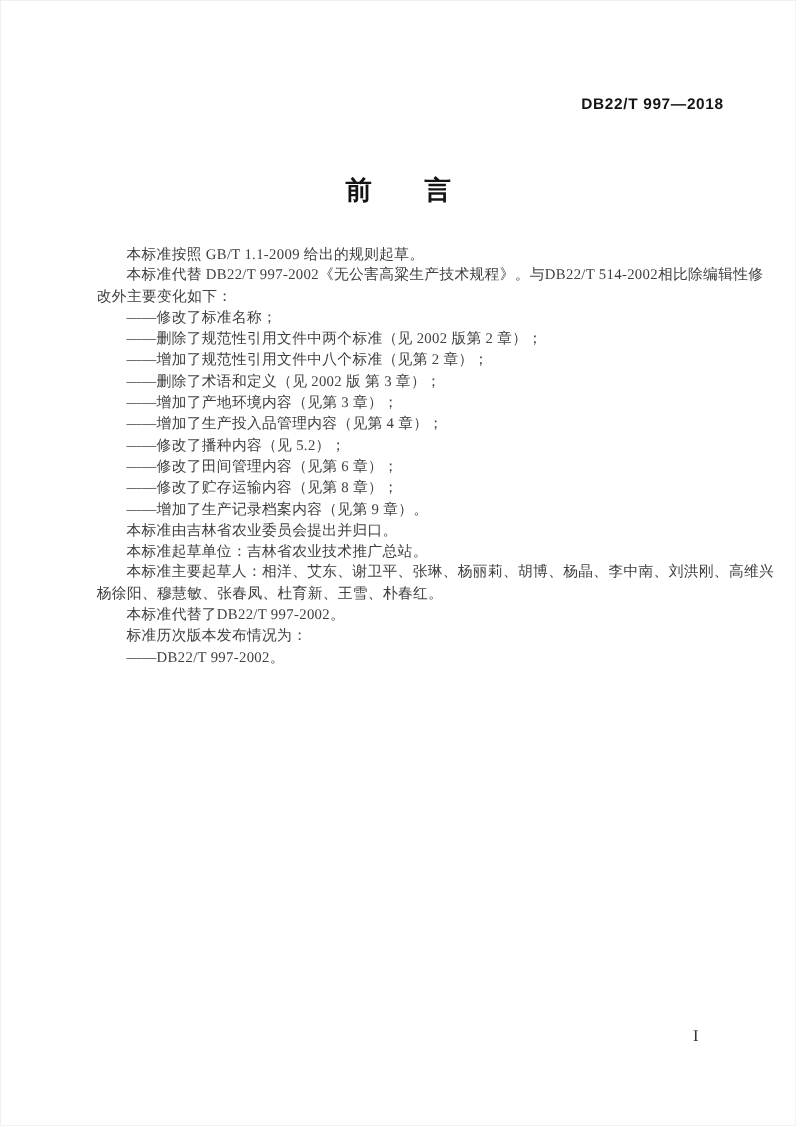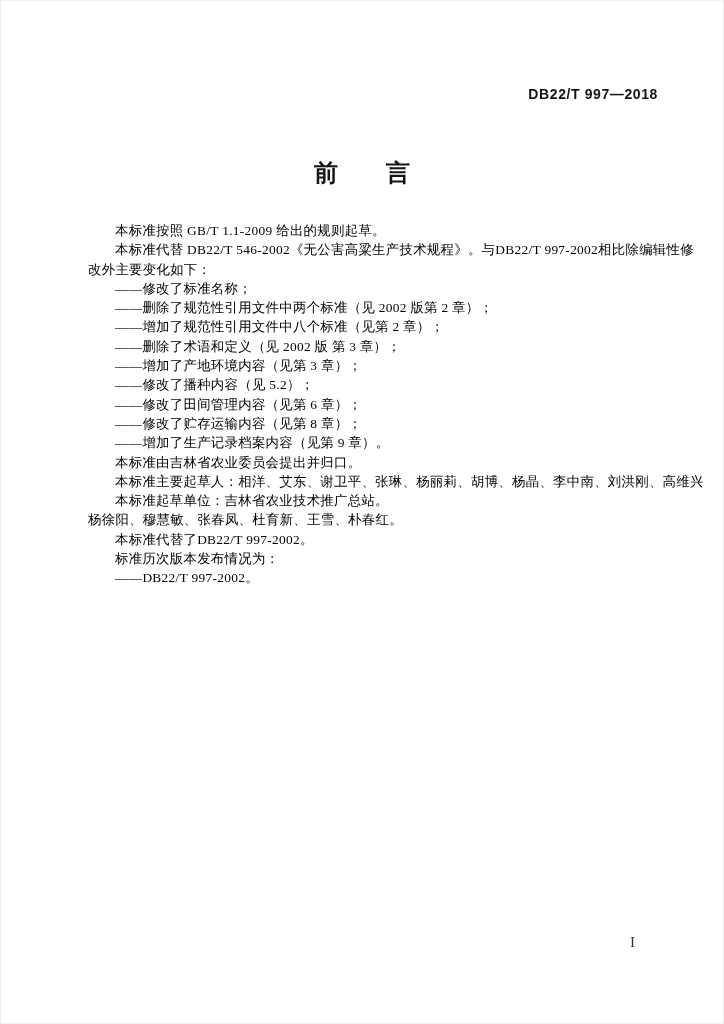--- a/index.html
+++ b/index.html
@@ -40,21 +40,21 @@
     color: #141414;
   }
 
   .doc-body {
     position: absolute;
     top: 221px;
     left: 88px;
     right: 30px;
     font-size: 13.4px;
     line-height: 19.3px;
-    color: #000000;
+    color: #404040;
   }
 
   .doc-body .line {
     white-space: nowrap;
     letter-spacing: 0.3px;
   }
 
   .doc-body .line.indent {
     text-indent: 27px;
   }
@@ -72,34 +72,35 @@
 <body>
 
 <div class="page">
 
   <div class="doc-header">DB22/T 997—2018</div>
 
   <div class="doc-title">前　　言</div>
 
   <div class="doc-body" id="body-lines">
       <div class="line indent">本标准按照 GB/T 1.1-2009 给出的规则起草。</div>
-      <div class="line indent">本标准代替 DB22/T 546-2002《无公害高粱生产技术规程》。与DB22/T 997-2002相比除编辑性修</div>
+      <div class="line indent">本标准代替 DB22/T 997-2002《无公害高粱生产技术规程》。与DB22/T 514-2002相比除编辑性修</div>
       <div class="line">改外主要变化如下：</div>
       <div class="line indent">——修改了标准名称；</div>
       <div class="line indent">——删除了规范性引用文件中两个标准（见 2002 版第 2 章）；</div>
       <div class="line indent">——增加了规范性引用文件中八个标准（见第 2 章）；</div>
       <div class="line indent">——删除了术语和定义（见 2002 版 第 3 章）；</div>
       <div class="line indent">——增加了产地环境内容（见第 3 章）；</div>
+      <div class="line indent">——增加了生产投入品管理内容（见第 4 章）；</div>
       <div class="line indent">——修改了播种内容（见 5.2）；</div>
       <div class="line indent">——修改了田间管理内容（见第 6 章）；</div>
       <div class="line indent">——修改了贮存运输内容（见第 8 章）；</div>
       <div class="line indent">——增加了生产记录档案内容（见第 9 章）。</div>
       <div class="line indent">本标准由吉林省农业委员会提出并归口。</div>
+      <div class="line indent">本标准起草单位：吉林省农业技术推广总站。</div>
       <div class="line indent">本标准主要起草人：相洋、艾东、谢卫平、张琳、杨丽莉、胡博、杨晶、李中南、刘洪刚、高维兴</div>
-      <div class="line indent">本标准起草单位：吉林省农业技术推广总站。</div>
       <div class="line">杨徐阳、穆慧敏、张春凤、杜育新、王雪、朴春红。</div>
       <div class="line indent">本标准代替了DB22/T 997-2002。</div>
       <div class="line indent">标准历次版本发布情况为：</div>
       <div class="line indent">——DB22/T 997-2002。</div>
     </div>
 
   <div class="page-number">I</div>
 
 </div>
 

